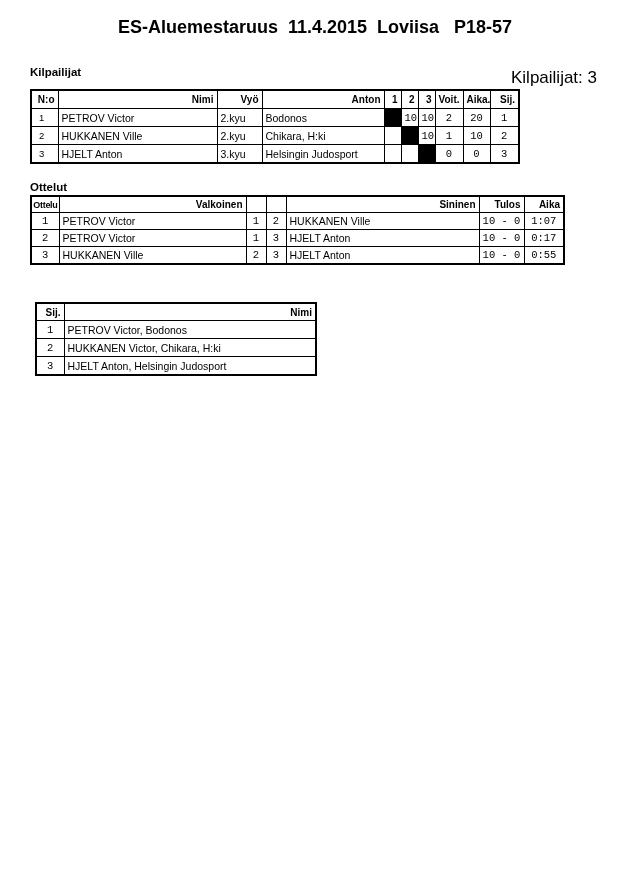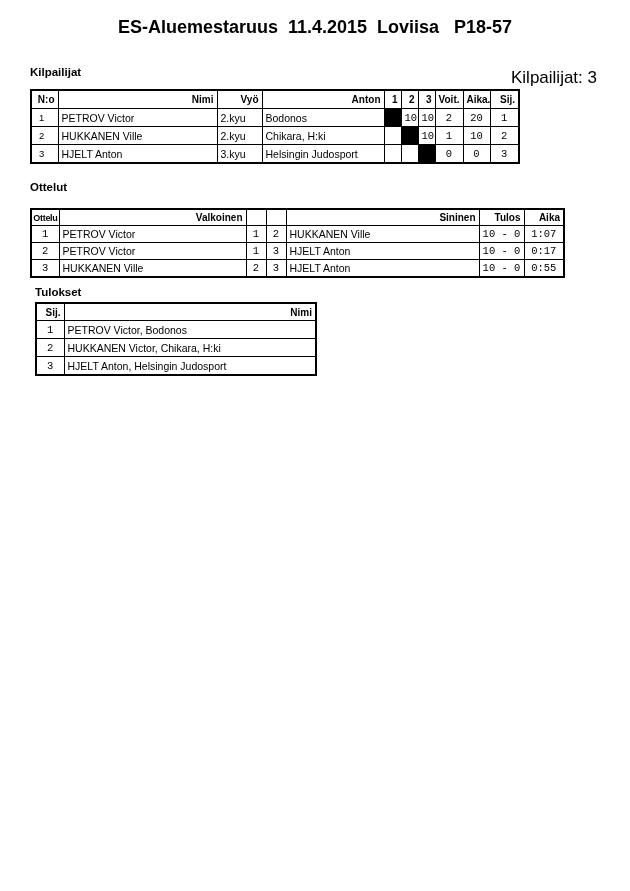--- a/index.html
+++ b/index.html
@@ -14,21 +14,21 @@
   table{border-collapse:collapse;table-layout:fixed;position:absolute;background:#fff;
         border:2px solid #000;}
   td,th{border:1px solid #000;padding:0 3px;font-size:10.5px;white-space:nowrap;
         overflow:hidden;vertical-align:middle;}
   th{font-weight:bold;text-align:right;font-size:10px;}
 
   .t1{left:30px;top:89px;width:488px;}
   .t1 th{height:17px;}
   .t1 td{height:17px;}
 
-  .t2{left:30px;top:208px;width:533px;}
+  .t2{left:30px;top:195px;width:533px;}
   .t2 th{height:15px;}
   .t2 td{height:16px;}
 
   .t3{left:35px;top:302px;width:280px;}
   .t3 th{height:16px;}
   .t3 td{height:17px;}
 
   .left{text-align:left;}
   .center{text-align:center;font-family:Liberation Mono, monospace;}
   .no-cell{text-align:left;padding-left:7px;font-size:9.5px;}
@@ -155,21 +155,20 @@
       <td class="left">HUKKANEN Ville</td>
       <td class="center">2</td>
       <td class="center">3</td>
       <td class="left">HJELT Anton</td>
       <td class="center">10 - 0</td>
       <td class="center">0:55</td>
     </tr>
   </tbody>
     </table>
 
-  <div class="sec-label" style="top:286px;left:35px;width:280px;">Tulokset</div>
 
   <table class="t3">
     <colgroup>
       <col style="width:28px">
         <col style="width:252px">
     </colgroup>
     <tbody>
         <tr>
       <th>Sij.</th>
       <th>Nimi</th>

